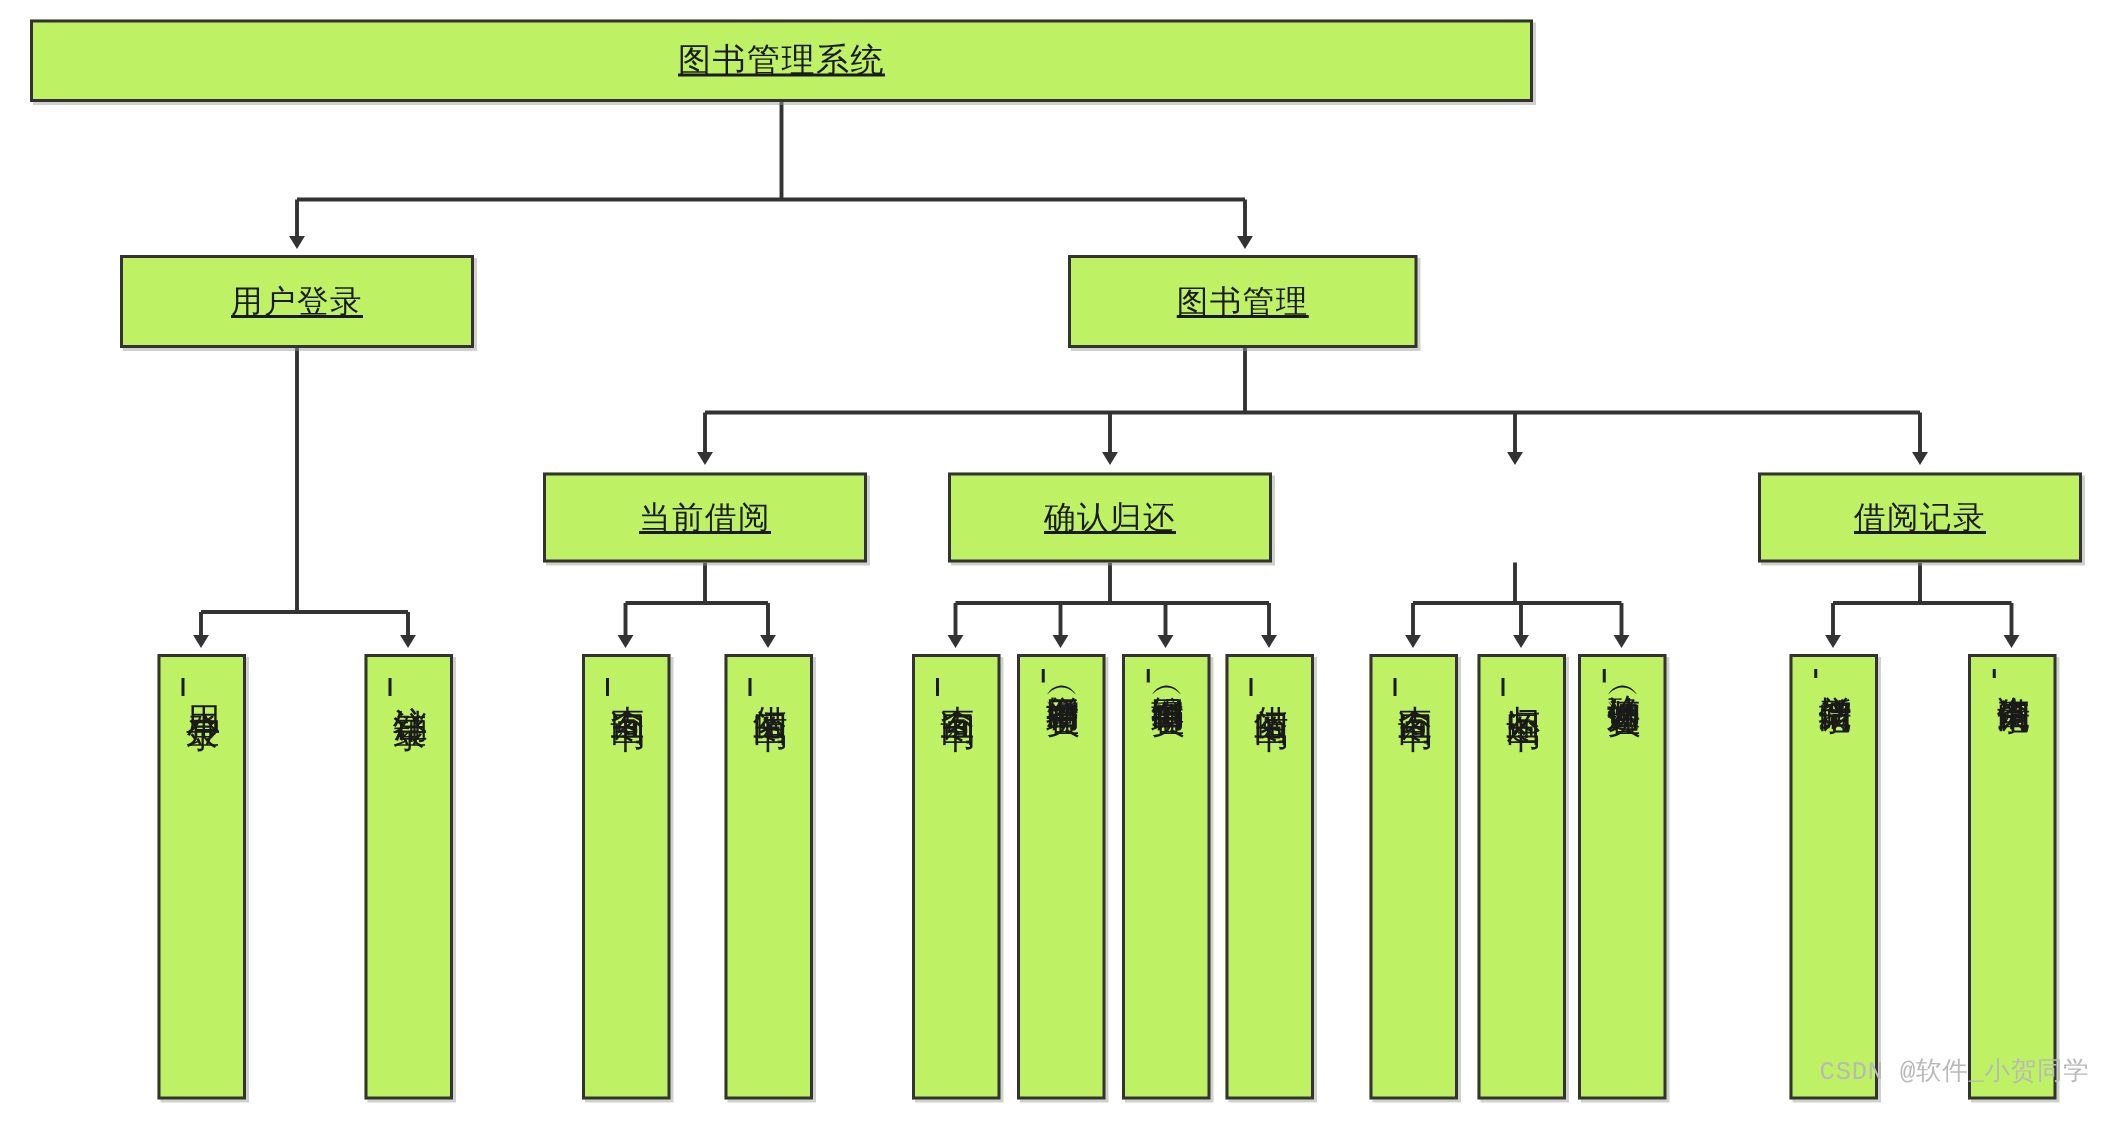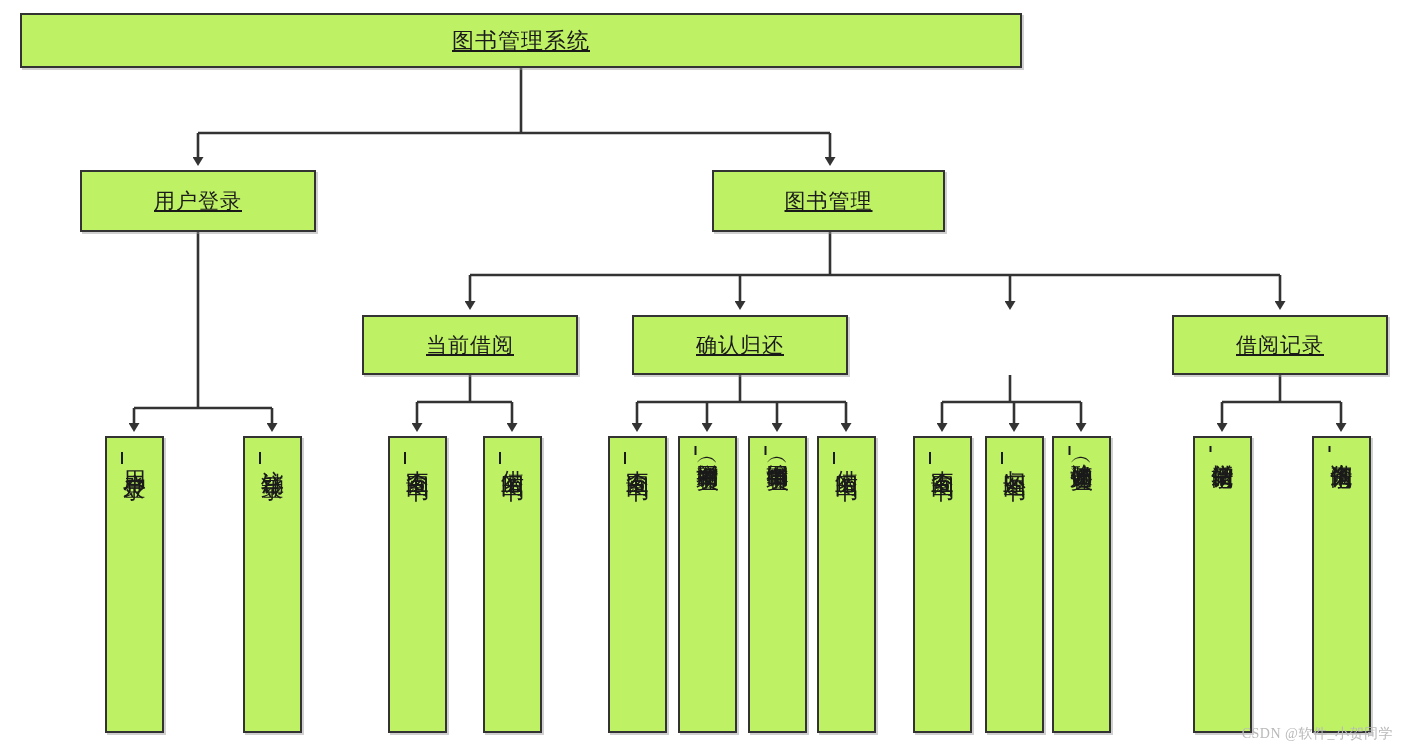--- a/index.html
+++ b/index.html
@@ -71,26 +71,26 @@
   .node.vert.tall-text {
     padding-top: 8px;
   }
   .node.vert.tall-text .node-label {
     font-size: 22px;
     letter-spacing: 1px;
   }
   .watermark {
     position: absolute;
     right: 12px;
-    bottom: 4px;
-    font-size: 14px;
+    bottom: 22px;
+    font-size: 17px;
     color: #b9b9b9;
     letter-spacing: 0.5px;
     white-space: nowrap;
-    font-family: Liberation Serif, serif;
+    font-family: Liberation Mono, monospace;
   }
 </style>
 </head>
 <body>
 
 <div id="canvas">
 
   <svg id="connectors" viewBox="0 0 1405 747" xmlns="http://www.w3.org/2000/svg">
     <defs>
       <marker id="arrow" markerWidth="9" markerHeight="11" refX="1" refY="5.5" orient="auto" markerUnits="userSpaceOnUse">

